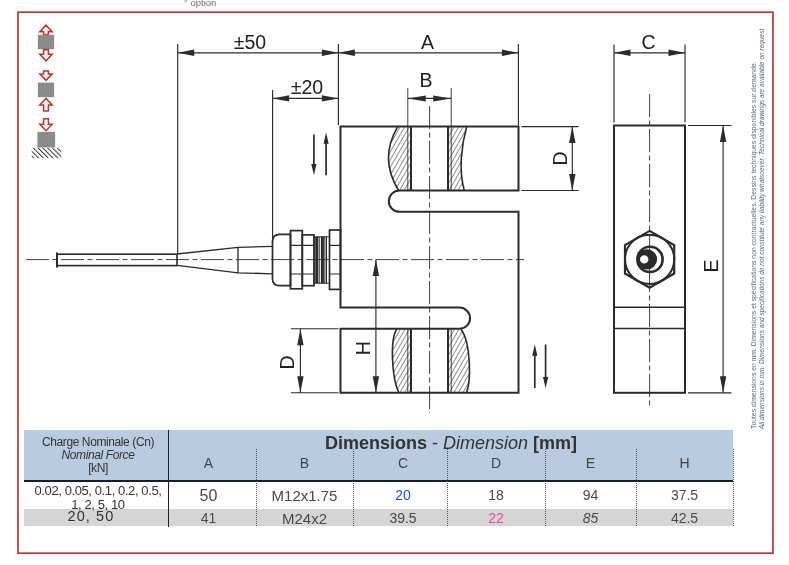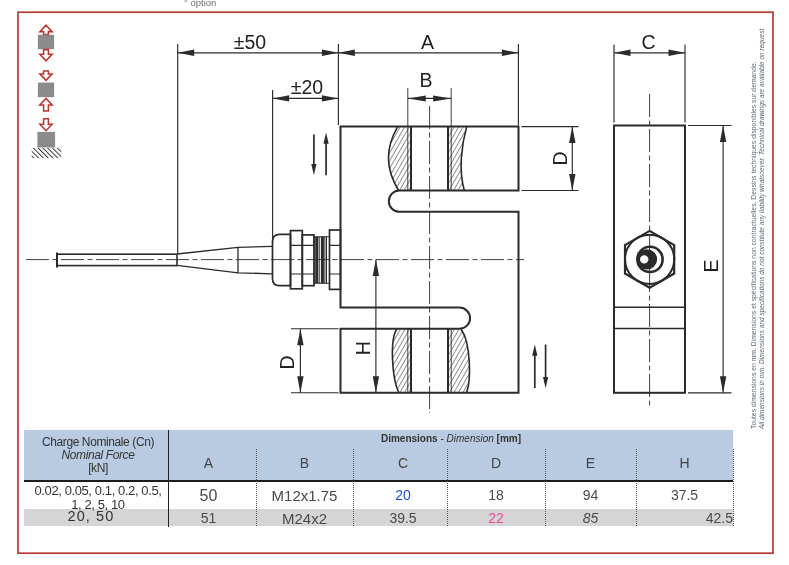--- a/index.html
+++ b/index.html
@@ -168,38 +168,38 @@
   <div class="abs" style="left:328.9px;top:19.3px;width:1px;height:77.7px;border-left:1px dotted #555;"></div>
   <div class="abs" style="left:422.9px;top:19.3px;width:1px;height:77.7px;border-left:1px dotted #555;"></div>
   <div class="abs" style="left:521.2px;top:19.3px;width:1px;height:77.7px;border-left:1px dotted #555;"></div>
   <div class="abs" style="left:612.2px;top:19.3px;width:1px;height:77.7px;border-left:1px dotted #555;"></div>
   <div class="abs" style="left:708.5px;top:19.3px;width:1px;height:77.7px;border-left:1px dotted #555;"></div>
 
   <div class="abs" style="left:2px;top:6px;width:144px;text-align:center;font-size:12px;letter-spacing:-0.4px;line-height:13px;color:#333;">
     Charge Nominale (Cn)<br><i>Nominal Force</i><br>[kN]
   </div>
 
-  <div class="abs" style="left:145px;top:3px;width:564px;text-align:center;font-size:10px;color:#333;"><b>Dimensions</b> - <i>Dimension</i> <b>[mm]</b></div>
+  <div class="abs" style="left:145px;top:3px;width:564px;text-align:center;font-size:18px;color:#333;"><b>Dimensions</b> - <i>Dimension</i> <b>[mm]</b></div>
 
   <div class="abs" style="left:141px;top:25.5px;width:87px;text-align:center;font-size:14px;color:#444;">A</div>
   <div class="abs" style="left:232px;top:25.5px;width:97px;text-align:center;font-size:14px;color:#444;">B</div>
   <div class="abs" style="left:332px;top:25.5px;width:94px;text-align:center;font-size:14px;color:#444;">C</div>
   <div class="abs" style="left:423px;top:25.5px;width:98px;text-align:center;font-size:14px;color:#444;">D</div>
   <div class="abs" style="left:521px;top:25.5px;width:91px;text-align:center;font-size:14px;color:#444;">E</div>
   <div class="abs" style="left:612px;top:25.5px;width:97px;text-align:center;font-size:14px;color:#444;">H</div>
 
   <div class="abs" style="left:2px;top:54px;width:144px;text-align:center;font-size:13px;letter-spacing:-0.4px;line-height:14px;color:#333;">0.02, 0.05, 0.1, 0.2, 0.5,<br>1, 2, 5, 10</div>
   <div class="abs" style="left:141px;top:57.5px;width:87px;text-align:center;font-size:16px;color:#4a4a4a;">50</div>
   <div class="abs" style="left:232px;top:57px;width:97px;text-align:center;font-size:15px;color:#4a4a4a;">M12x1.75</div>
   <div class="abs" style="left:332px;top:57.5px;width:94px;text-align:center;font-size:14px;color:#1d4ed8;">20</div>
   <div class="abs" style="left:423px;top:57.5px;width:98px;text-align:center;font-size:14px;color:#4a4a4a;">18</div>
   <div class="abs" style="left:521px;top:57.5px;width:91px;text-align:center;font-size:14px;color:#4a4a4a;">94</div>
   <div class="abs" style="left:612px;top:57.5px;width:97px;text-align:center;font-size:14px;color:#4a4a4a;">37.5</div>
 
   <div class="abs" style="left:-5px;top:78.5px;width:144px;text-align:center;font-size:14.5px;letter-spacing:1.1px;color:#333;">20, 50</div>
-  <div class="abs" style="left:141px;top:80.5px;width:87px;text-align:center;font-size:14px;color:#4a4a4a;">51</div>
+  <div class="abs" style="left:141px;top:80.5px;width:87px;text-align:center;font-size:14px;color:#4a4a4a;">41</div>
   <div class="abs" style="left:232px;top:80px;width:97px;text-align:center;font-size:15px;color:#4a4a4a;">M24x2</div>
   <div class="abs" style="left:332px;top:80.5px;width:94px;text-align:center;font-size:14px;color:#4a4a4a;">39.5</div>
   <div class="abs" style="left:423px;top:80.5px;width:98px;text-align:center;font-size:14px;color:#ec4899;">22</div>
   <div class="abs" style="left:521px;top:80.5px;width:91px;text-align:center;font-size:14px;color:#4a4a4a;font-style:italic;">85</div>
-  <div class="abs" style="left:612px;top:80.5px;width:97px;text-align:right;font-size:14px;color:#4a4a4a;">42.5</div>
+  <div class="abs" style="left:612px;top:80.5px;width:97px;text-align:center;font-size:14px;color:#4a4a4a;">42.5</div>
 </div>
 </div>
 
 </body></html>

